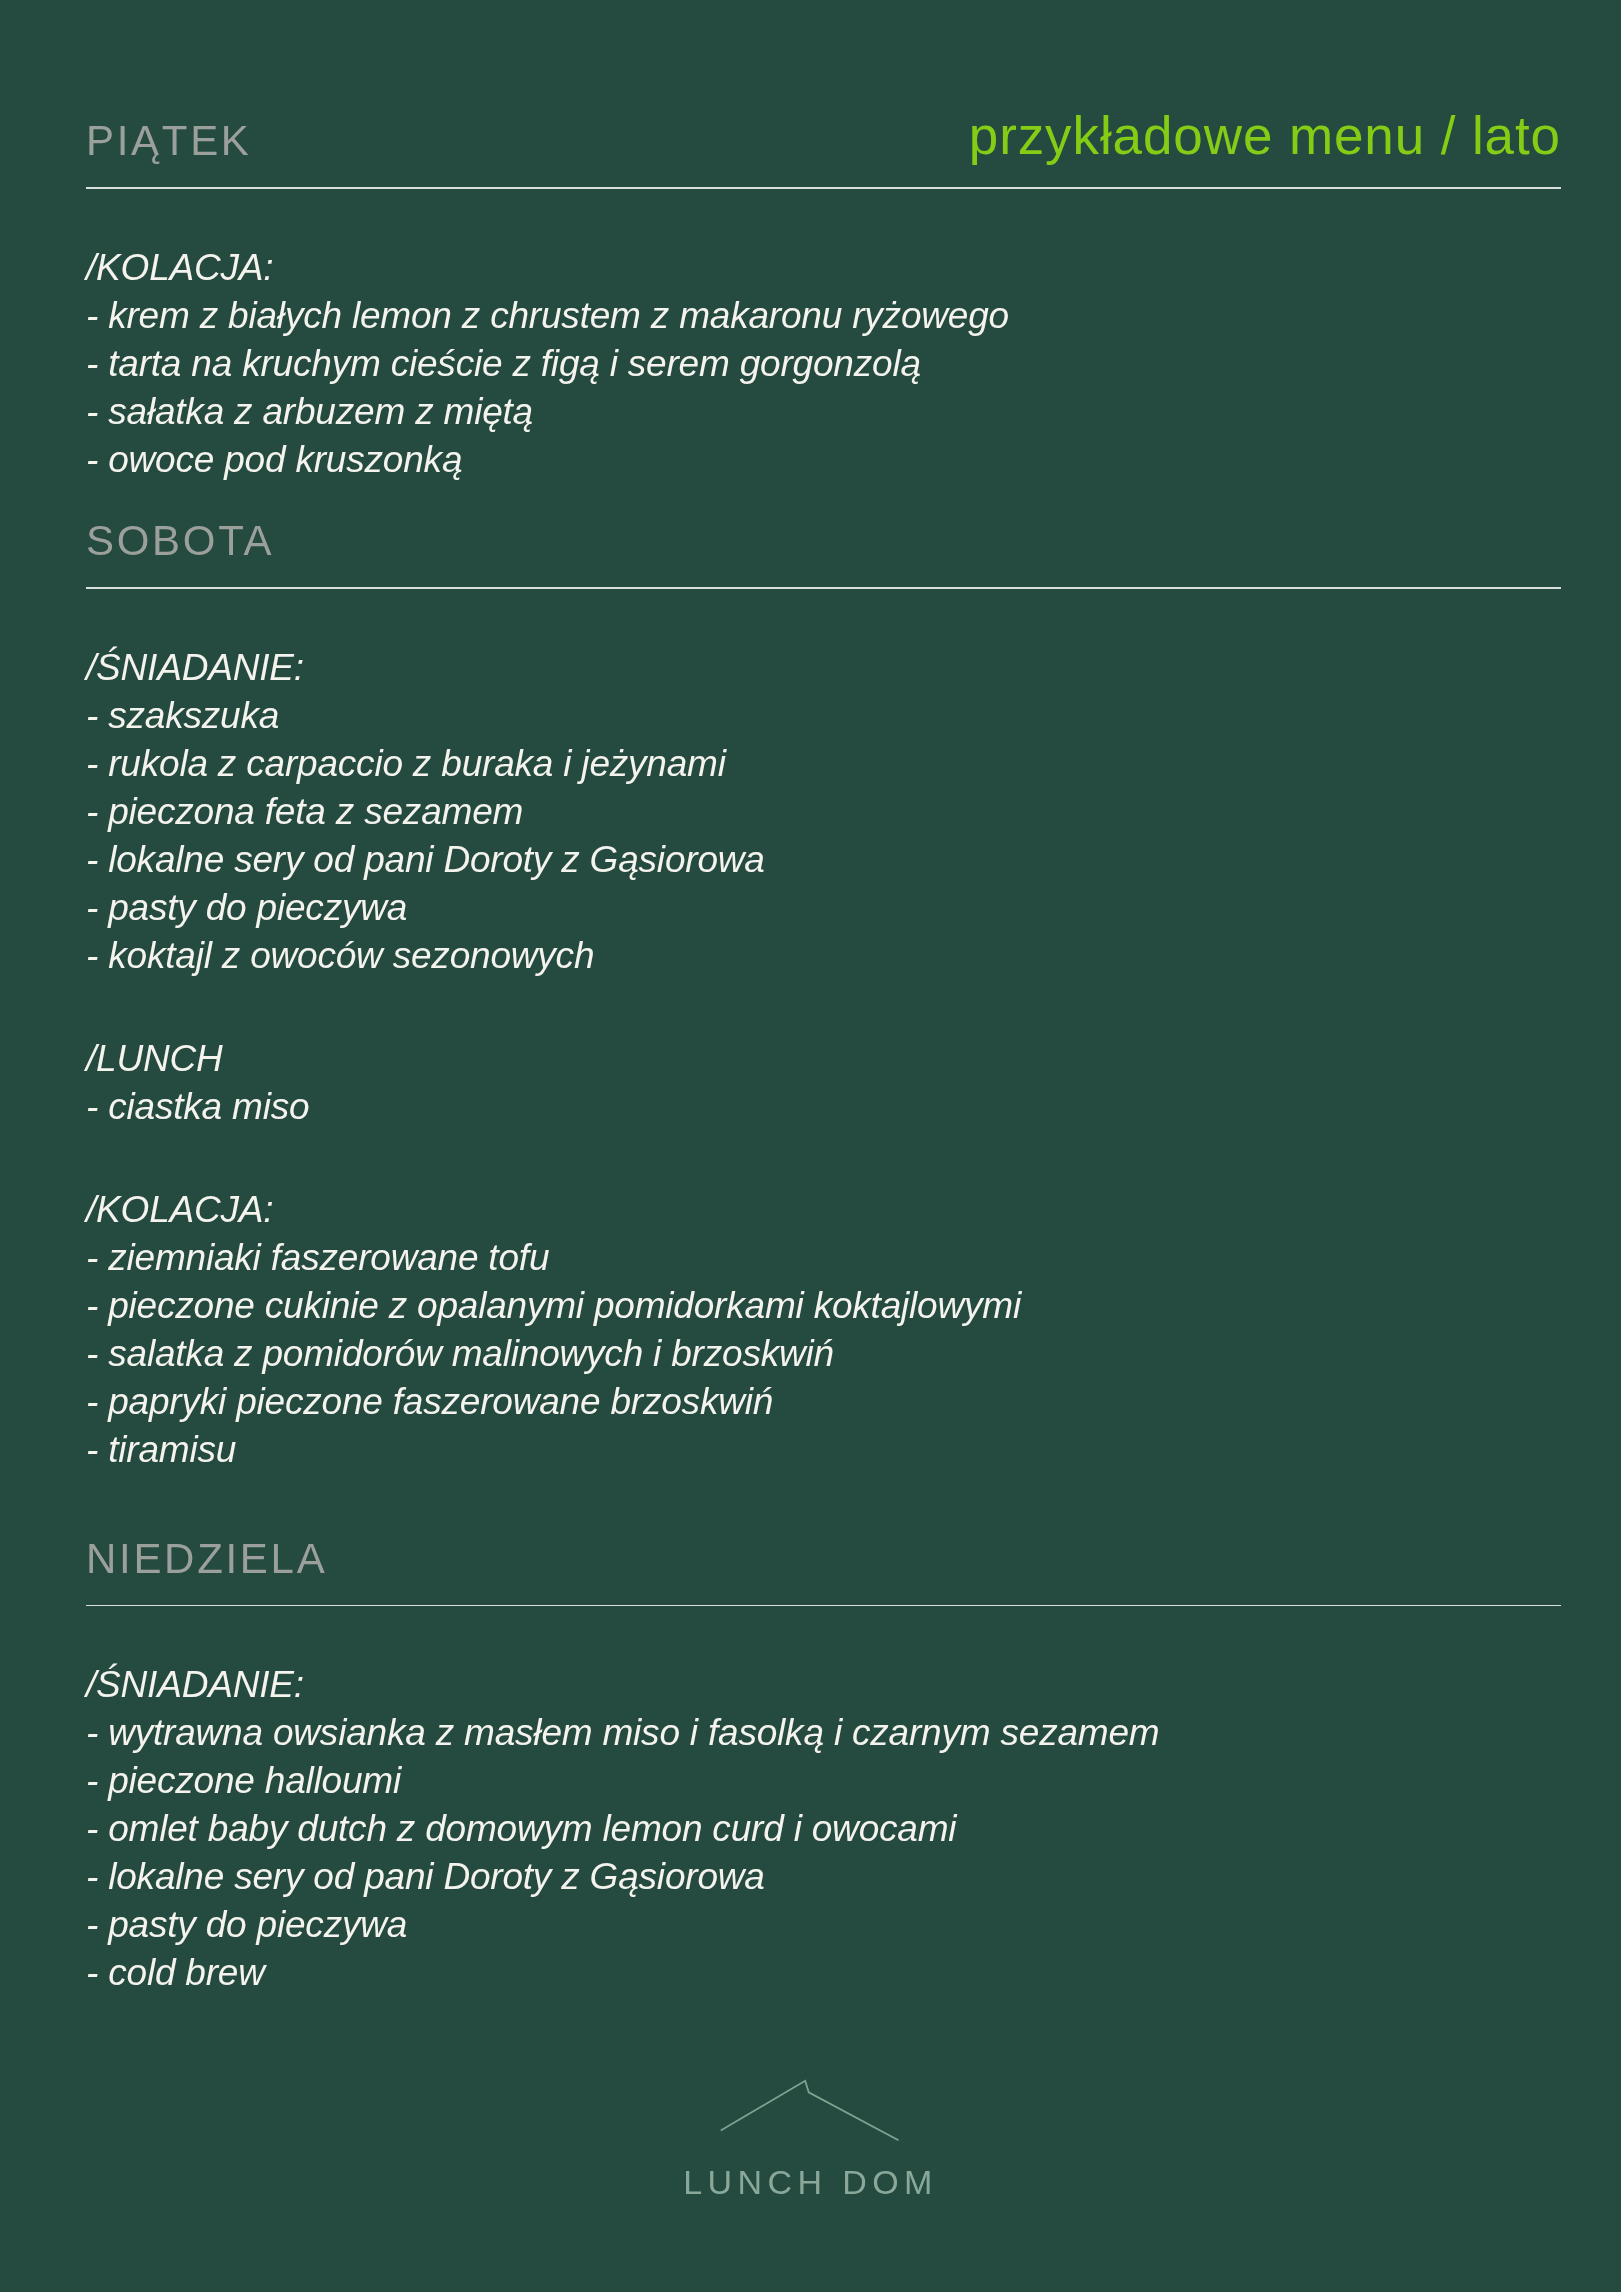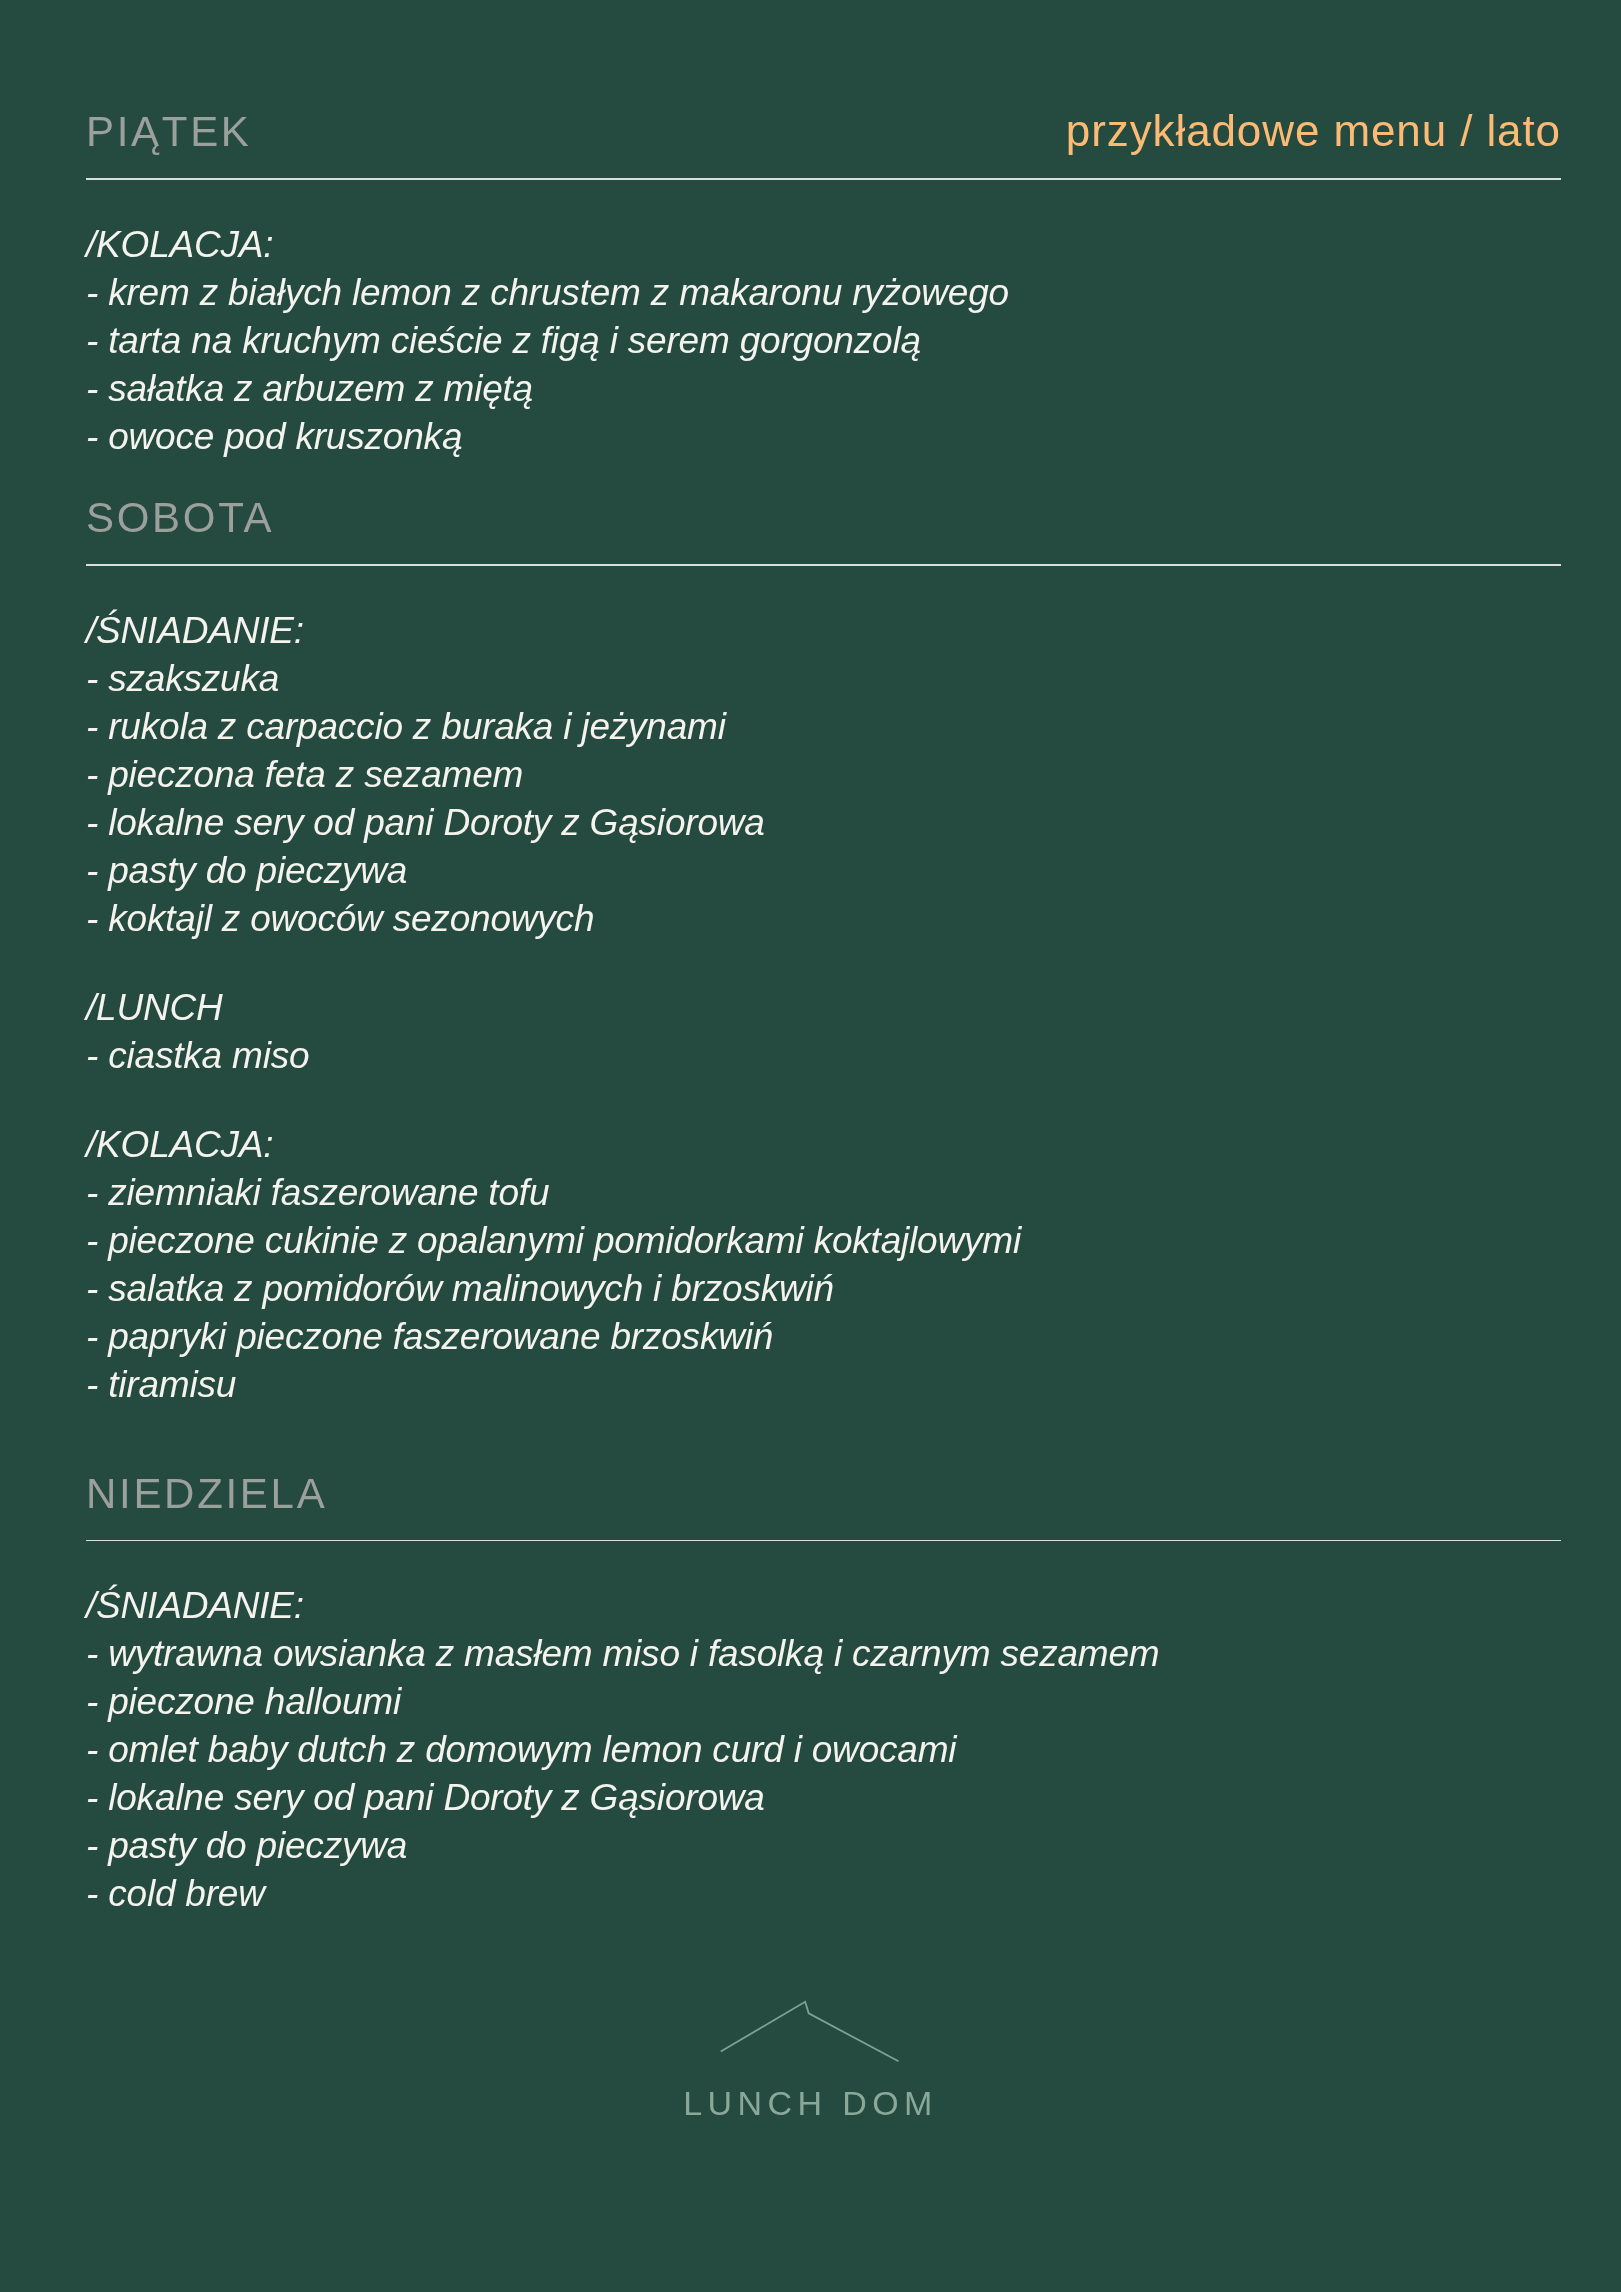--- a/index.html
+++ b/index.html
@@ -28,38 +28,38 @@
   .day-title {
     margin: 0;
     font-size: 42px;
     line-height: 1;
     font-weight: 400;
     color: #9ba09d;
     letter-spacing: 2.7px;
   }
 
   .subtitle {
-    font-size: 44px;
+    font-size: 53px;
     line-height: 1;
     font-weight: 400;
-    color: #fdba74;
+    color: #84cc16;
     letter-spacing: 0.9px;
   }
 
   .rule {
     border: none;
     height: 1.8px;
     background: #d9dfda;
     margin: 25px 0 0 0;
   }
 
   .day + .day { margin-top: 36px; }
   .day--niedziela { margin-top: 64px !important; }
 
-  .section { margin-top: 41px; }
+  .section { margin-top: 55px; }
 
   .section-title,
   .item {
     font-size: 37px;
     line-height: 48px;
     font-style: italic;
     font-weight: 400;
     color: #f4f3ee;
     letter-spacing: -0.2px;
   }

